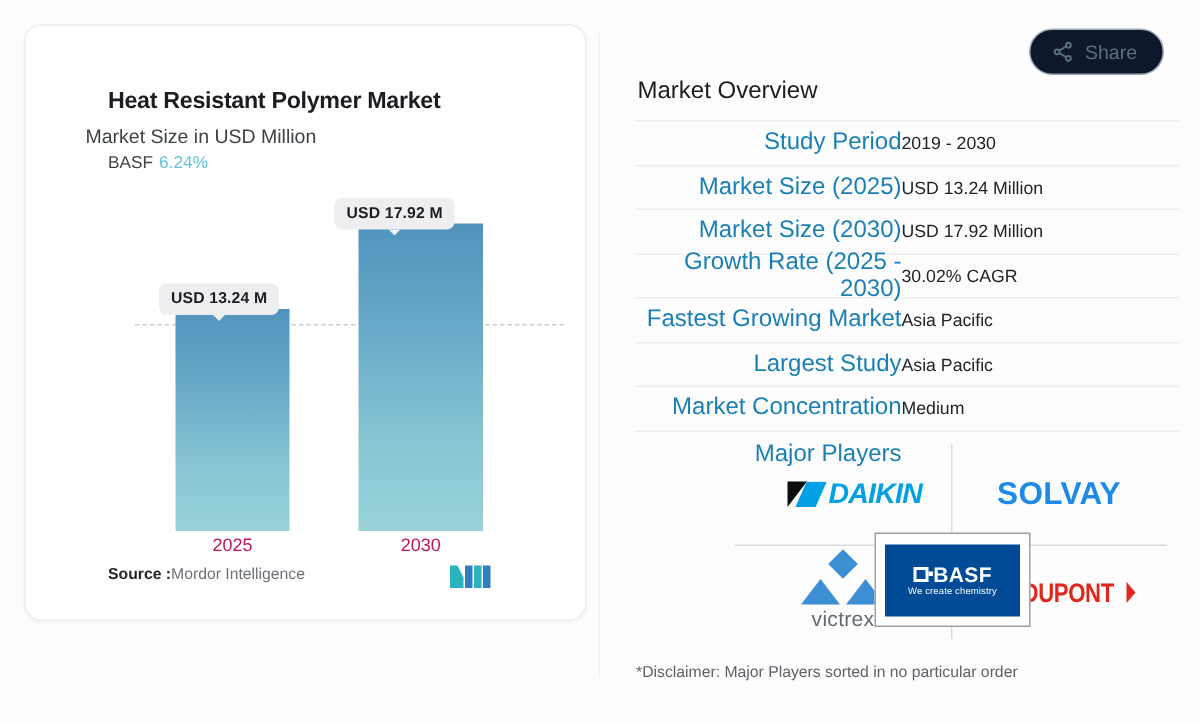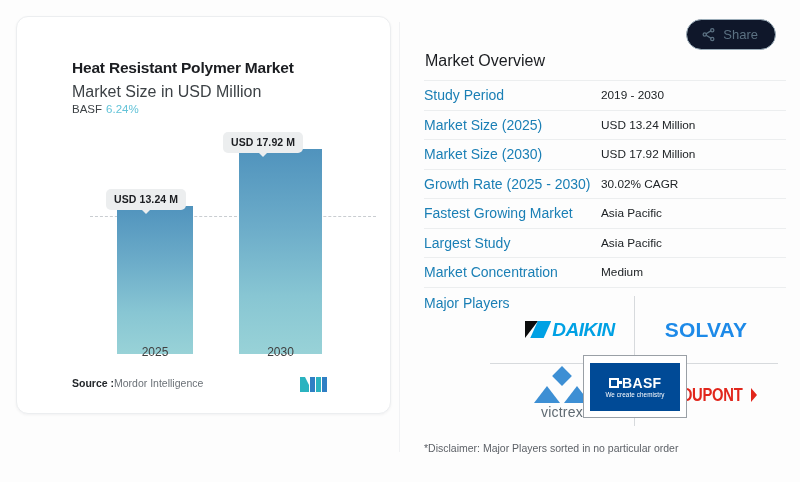--- a/index.html
+++ b/index.html
@@ -17,22 +17,22 @@
     position:absolute;left:16px;top:16px;width:375px;height:398px;
     background:#ffffff;border:1px solid #eceef0;border-radius:12px;
     box-shadow:0 1px 3px rgba(16,24,40,.05);
     box-sizing:border-box;
   }
   .chart-title{
     position:absolute;left:55px;top:42px;
     font-size:15.5px;font-weight:bold;color:#1b1d21;letter-spacing:-.2px;
   }
   .chart-sub{
-    position:absolute;left:55px;top:66px;
-    font-size:16px;color:#3d4246;
+    position:absolute;left:40px;top:66px;
+    font-size:13px;color:#3d4246;
   }
   .chart-cagr{
     position:absolute;left:55px;top:86px;
     font-size:11.5px;color:#3d4246;
   }
   .chart-cagr .val{color:#63c3d8;margin-left:4px;}
 
   .plot{position:absolute;left:20px;top:110px;width:336px;height:250px;}
 
   .baseline{
@@ -56,22 +56,22 @@
   }
   .bar-label::after{
     content:"";position:absolute;left:50%;bottom:-4px;margin-left:-4px;
     width:0;height:0;border-left:4px solid transparent;border-right:4px solid transparent;
     border-top:4px solid #eceeef;
   }
   .bar-label.l2025{left:69px;top:62px;}
   .bar-label.l2030{left:186px;top:5px;}
 
   .x-label{
-    position:absolute;bottom:18px;
-    font-size:12px;color:#404040;text-align:center;
+    position:absolute;bottom:7px;
+    font-size:12px;color:#be185d;text-align:center;
   }
   .x-label.x2025{left:80px;width:76px;}
   .x-label.x2030{left:202px;width:83px;}
 
   .source-row{
     position:absolute;left:55px;bottom:24px;
     font-size:10.5px;color:#6b7177;
   }
   .source-row b{color:#22262a;font-weight:bold;}
   .source-row span.src-val{color:#6b7177;}
@@ -102,21 +102,21 @@
   .ov-table{
     position:absolute;left:424px;top:80px;width:362px;
   }
   .ov-row{
     display:flex;align-items:center;height:28.5px;
     border-bottom:1px solid #eceeef;
   }
   .ov-row:first-child{border-top:1px solid #eceeef;}
   .ov-key{
     width:177px;flex:none;
-    font-size:14px;color:#1a7fb5;
+    font-size:16px;color:#1a7fb5;text-align:right;
   }
   .ov-val{
     font-size:11.8px;color:#202427;
   }
   .ov-players{
     display:flex;align-items:center;height:30px;
   }
   .ov-players .ov-key{color:#1a7fb5;}
 
   

